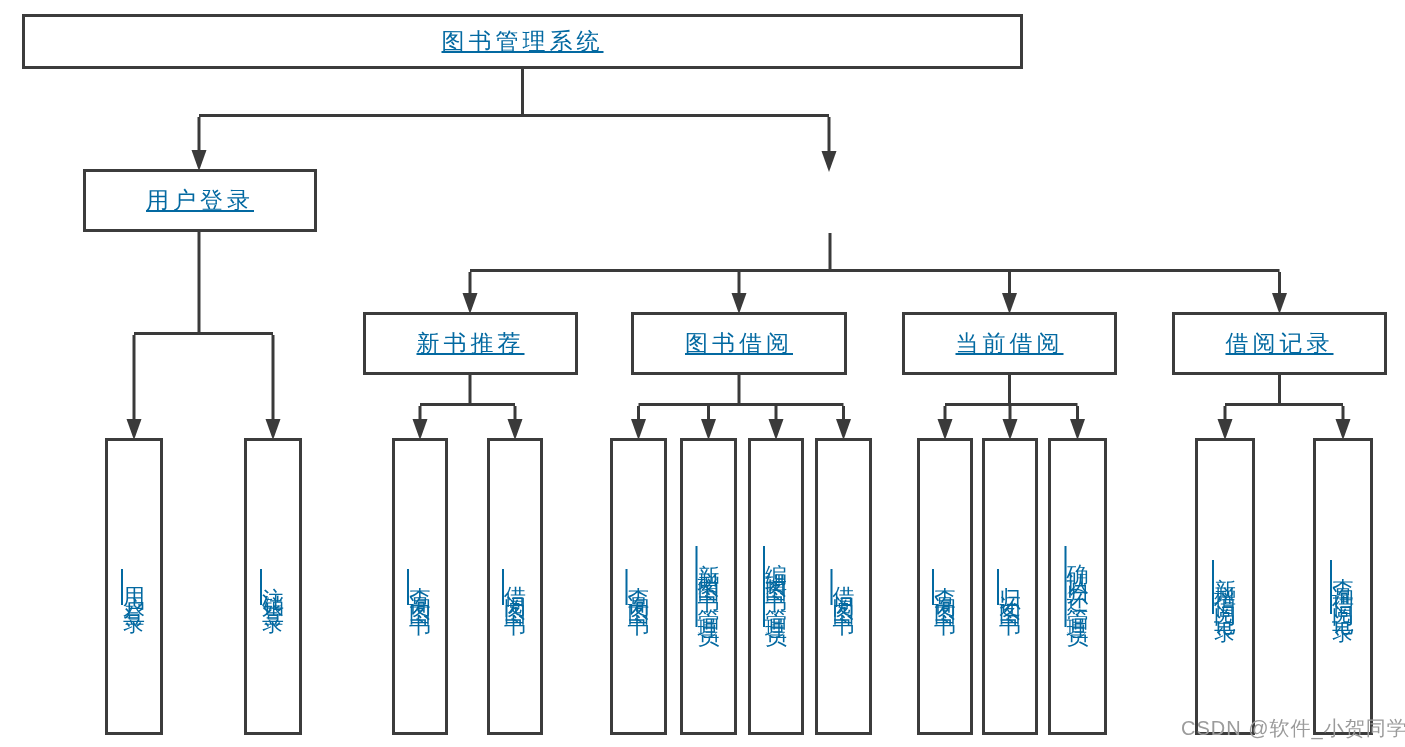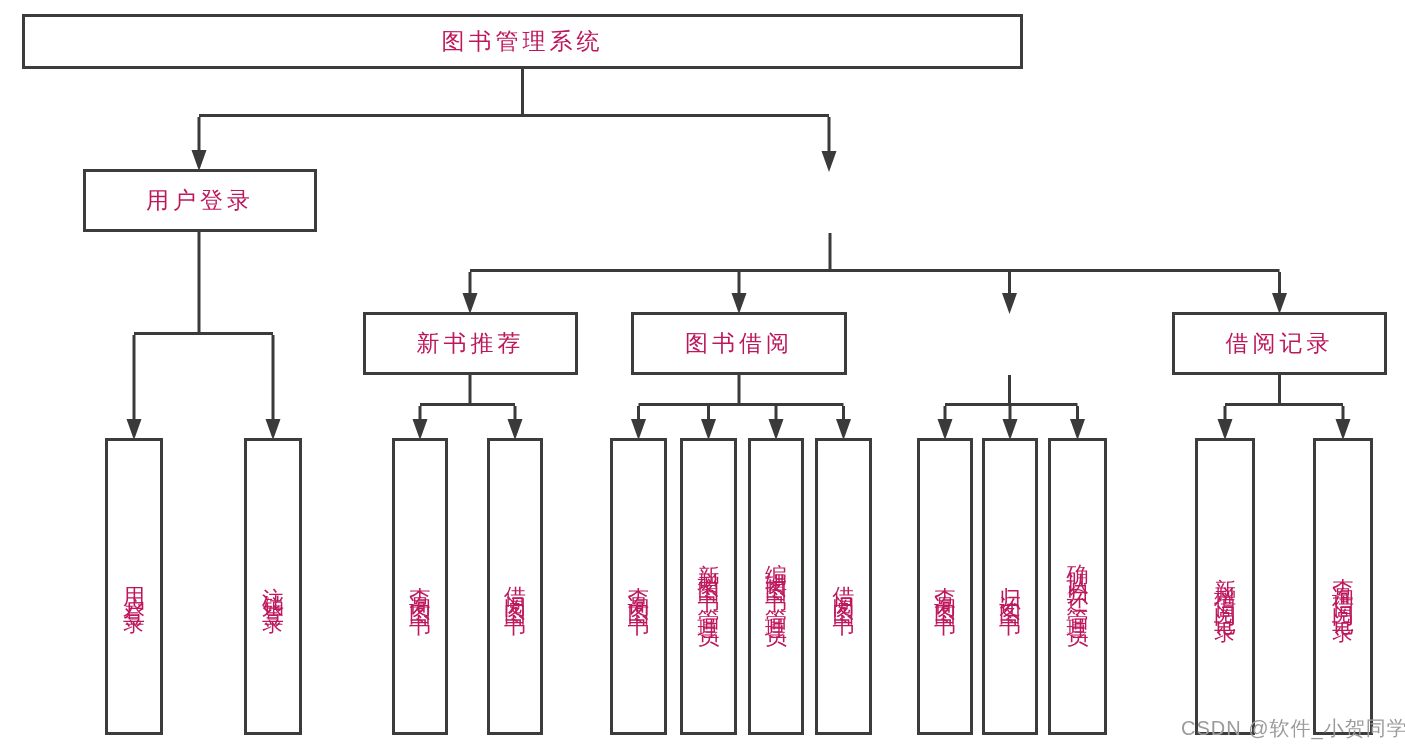--- a/index.html
+++ b/index.html
@@ -19,21 +19,22 @@
   }
   .node {
     position: absolute;
     box-sizing: border-box;
     background: #ffffff;
     border: 3px solid #3c3c3c;
     display: flex;
     align-items: center;
     justify-content: center;
     text-align: center;
-    color: #be185d;
+    color: #0369a1;
+    text-decoration: underline;
   }
   .hbox {
     font-size: 23px;
     letter-spacing: 4px;
     line-height: 1.2;
     white-space: nowrap;
   }
   .vbox {
     writing-mode: vertical-rl;
     text-orientation: mixed;
@@ -130,20 +131,21 @@
       <polygon points="1335.5,419 1350.5,419 1343,440"></polygon>
     </g>
   </svg>
 
   <div class="node hbox" style="left:22px; top:14px; width:1001px; height:55px;">图书管理系统</div>
 
   <div class="node hbox" style="left:83px; top:169px; width:234px; height:63px;">用户登录</div>
 
   <div class="node hbox" style="left:631px; top:312px; width:216px; height:63px;">图书借阅</div>
   <div class="node hbox" style="left:363px; top:312px; width:215px; height:63px;">新书推荐</div>
+  <div class="node hbox" style="left:902px; top:312px; width:215px; height:63px;">当前借阅</div>
   <div class="node hbox" style="left:1172px; top:312px; width:215px; height:63px;">借阅记录</div>
 
   <div class="node vbox" style="left:105px; top:438px; width:58px; height:297px;">用户登录</div>
   <div class="node vbox" style="left:244px; top:438px; width:58px; height:297px;">注销登录</div>
 
   <div class="node vbox" style="left:392px; top:438px; width:56px; height:297px;">查询图书</div>
   <div class="node vbox" style="left:487px; top:438px; width:56px; height:297px;">借阅图书</div>
 
   <div class="node vbox" style="left:610px; top:438px; width:57px; height:297px;">查询图书</div>
   <div class="node vbox" style="left:680px; top:438px; width:57px; height:297px;">新增图书（管理员）</div>

